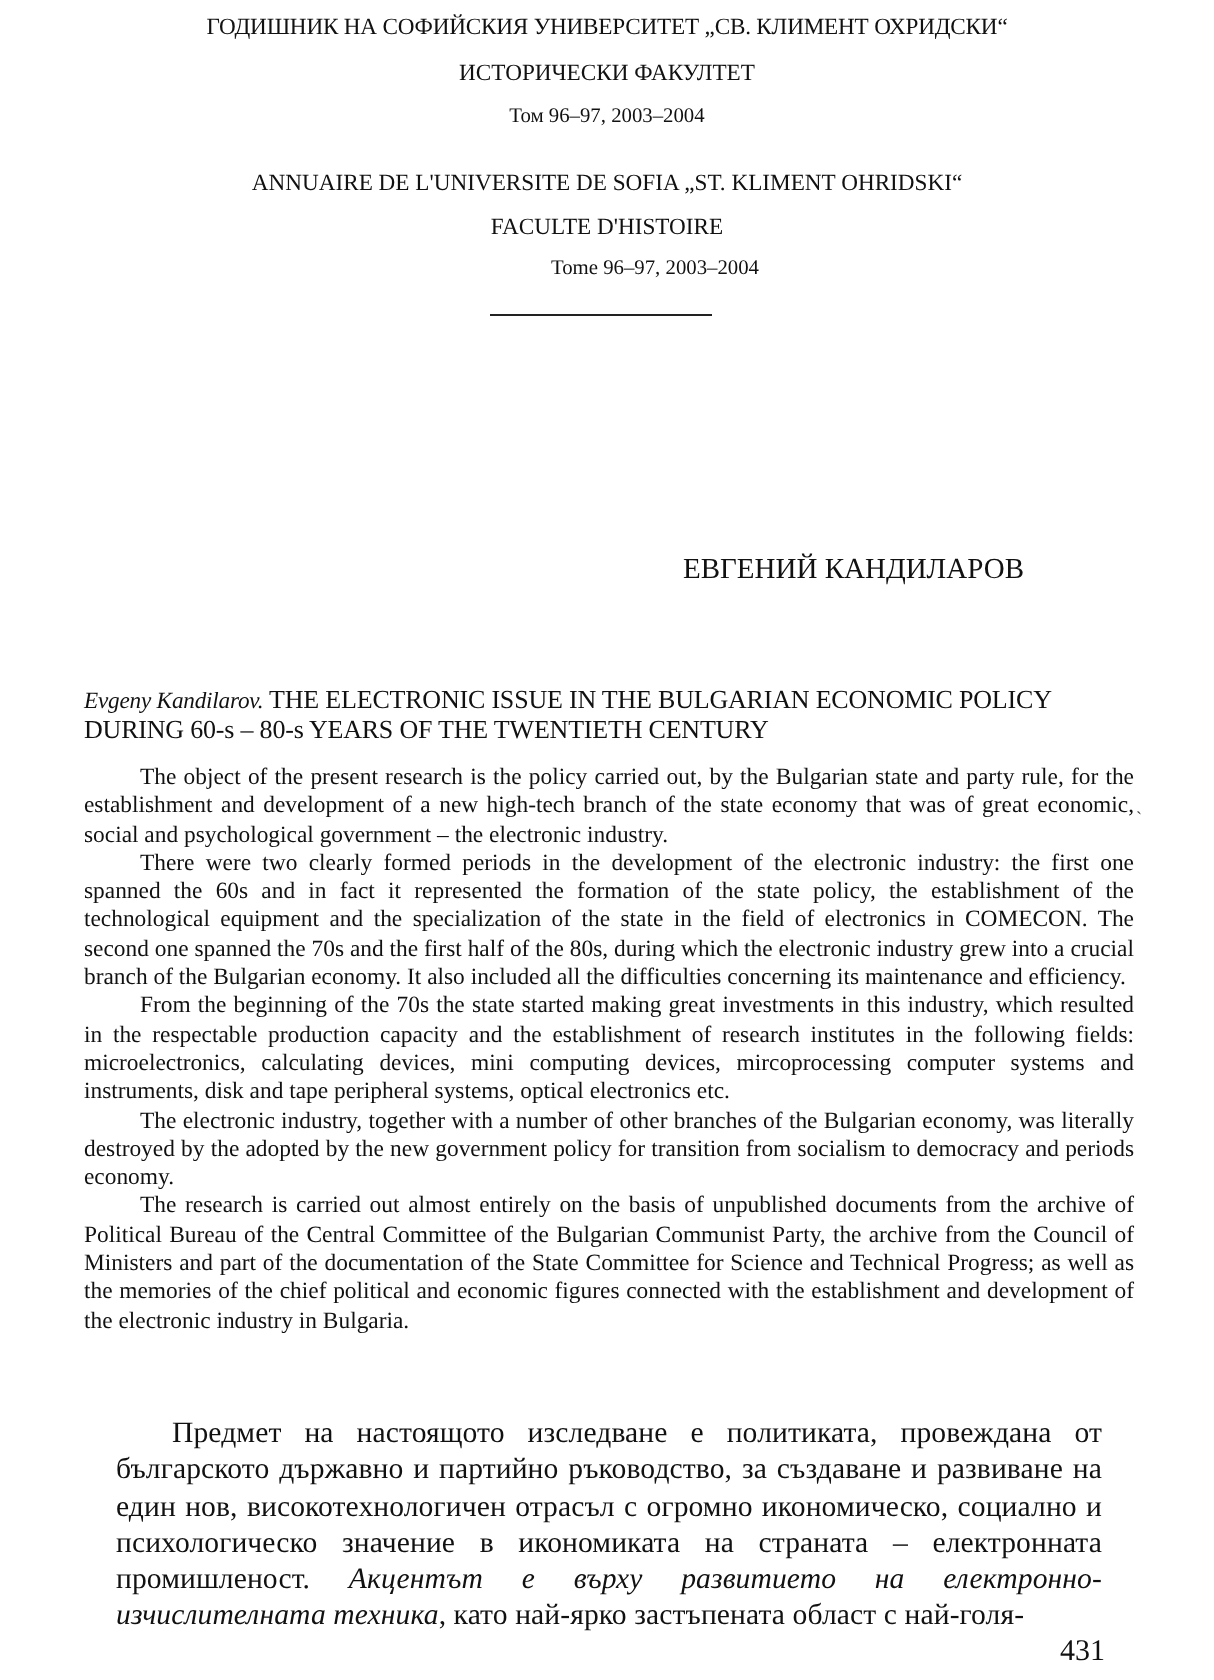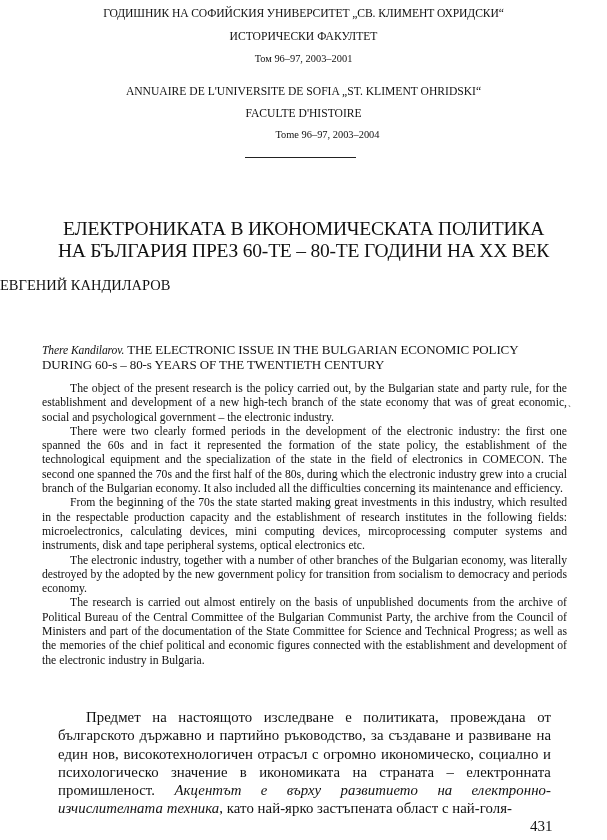--- a/index.html
+++ b/index.html
@@ -11,53 +11,49 @@
     .hdr { position: absolute; left: 0; width: 607px; text-align: center; white-space: nowrap; }
     .hdr1 { top: 7px; font-size: 11.6px; letter-spacing: -0.1px; }
     .hdr2 { top: 30px; font-size: 11.6px; }
     .hdr3 { top: 53px; font-size: 10.4px; }
     .hdr4 { top: 85px; font-size: 11.6px; }
     .hdr5 { top: 107px; font-size: 11.6px; }
     .hdr6 { top: 129px; font-size: 10.4px; margin-left: 24px; }
     .rule { position: absolute; left: 245px; top: 157px; width: 111px; height: 0; border-top: 1.5px solid #222; }
 
     .title { position: absolute; left: 0; width: 607px; text-align: center; top: 218px; font-size: 19.5px; line-height: 22px; letter-spacing: -0.2px; }
-    .author { position: absolute; left: 0; width: 512px; text-align: left; top: 277px; font-size: 14.5px; }
+    .author { position: absolute; left: 0; width: 512px; text-align: right; top: 277px; font-size: 14.5px; }
 
     .abs-head { position: absolute; left: 42px; width: 525px; top: 343px; font-size: 13px; line-height: 13.5px; letter-spacing: -0.1px; }
     .abs-head .auth { font-style: italic; font-size: 11.6px; }
     .abstract { position: absolute; left: 42px; width: 525px; top: 382px; font-size: 11.7px; line-height: 14.3px; text-align: justify; }
     .abstract p { margin: 0; text-indent: 28px; }
 
     .body-bg { position: absolute; left: 42px; width: 525px; top: 692px; font-size: 14.8px; line-height: 18.3px; text-align: justify; letter-spacing: 0.05px; }
     .body-bg p { margin: 16px; text-indent: 28px; }
     .body-bg em { font-style: italic; }
 
     .mark { position: absolute; left: 568px; top: 404px; font-size: 9px; color: #333; }
     .pageno { position: absolute; left: 530px; top: 818px; font-size: 15px; }
   </style>
 </head>
 <body>
 
 <div class="page">
   <div class="hdr hdr2">ИСТОРИЧЕСКИ ФАКУЛТЕТ</div>
   <div class="hdr hdr1">ГОДИШНИК НА СОФИЙСКИЯ УНИВЕРСИТЕТ „СВ. КЛИМЕНТ ОХРИДСКИ“</div>
-  <div class="hdr hdr3">Том 96–97, 2003–2001</div>
+  <div class="hdr hdr3">Том 96–97, 2003–2004</div>
   <div class="hdr hdr4">ANNUAIRE DE L'UNIVERSITE DE SOFIA „ST. KLIMENT OHRIDSKI“</div>
   <div class="hdr hdr5">FACULTE D'HISTOIRE</div>
   <div class="hdr hdr6">Tome 96–97, 2003–2004</div>
   <div class="rule"></div>
 
-  <div class="title">
-    <div>ЕЛЕКТРОНИКАТА В ИКОНОМИЧЕСКАТА ПОЛИТИКА</div>
-    <div>НА БЪЛГАРИЯ ПРЕЗ 60-ТЕ – 80-ТЕ ГОДИНИ НА XX ВЕК</div>
-  </div>
   <div class="author">ЕВГЕНИЙ КАНДИЛАРОВ</div>
 
-  <div class="abs-head"><span class="auth">There Kandilarov.</span><span> THE ELECTRONIC ISSUE IN THE BULGARIAN ECONOMIC POLICY DURING 60-s – 80-s YEARS OF THE TWENTIETH CENTURY</span></div>
+  <div class="abs-head"><span class="auth">Evgeny Kandilarov.</span><span> THE ELECTRONIC ISSUE IN THE BULGARIAN ECONOMIC POLICY DURING 60-s – 80-s YEARS OF THE TWENTIETH CENTURY</span></div>
 
   <div class="abstract">
     <p>The object of the present research is the policy carried out, by the Bulgarian state and party rule, for the establishment and development of a new high-tech branch of the state economy that was of great economic, social and psychological government – the electronic industry.</p>
     <p>There were two clearly formed periods in the development of the electronic industry: the first one spanned the 60s and in fact it represented the formation of the state policy, the establishment of the technological equipment and the specialization of the state in the field of electronics in COMECON. The second one spanned the 70s and the first half of the 80s, during which the electronic industry grew into a crucial branch of the Bulgarian economy. It also included all the difficulties concerning its maintenance and efficiency.</p>
     <p>From the beginning of the 70s the state started making great investments in this industry, which resulted in the respectable production capacity and the establishment of research institutes in the following fields: microelectronics, calculating devices, mini computing devices, mircoprocessing computer systems and instruments, disk and tape peripheral systems, optical electronics etc.</p>
     <p>The electronic industry, together with a number of other branches of the Bulgarian economy, was literally destroyed by the adopted by the new government policy for transition from socialism to democracy and periods economy.</p>
     <p>The research is carried out almost entirely on the basis of unpublished documents from the archive of Political Bureau of the Central Committee of the Bulgarian Communist Party, the archive from the Council of Ministers and part of the documentation of the State Committee for Science and Technical Progress; as well as the memories of the chief political and economic figures connected with the establishment and development of the electronic industry in Bulgaria.</p>
   </div>
 
   <div class="mark">`</div>

